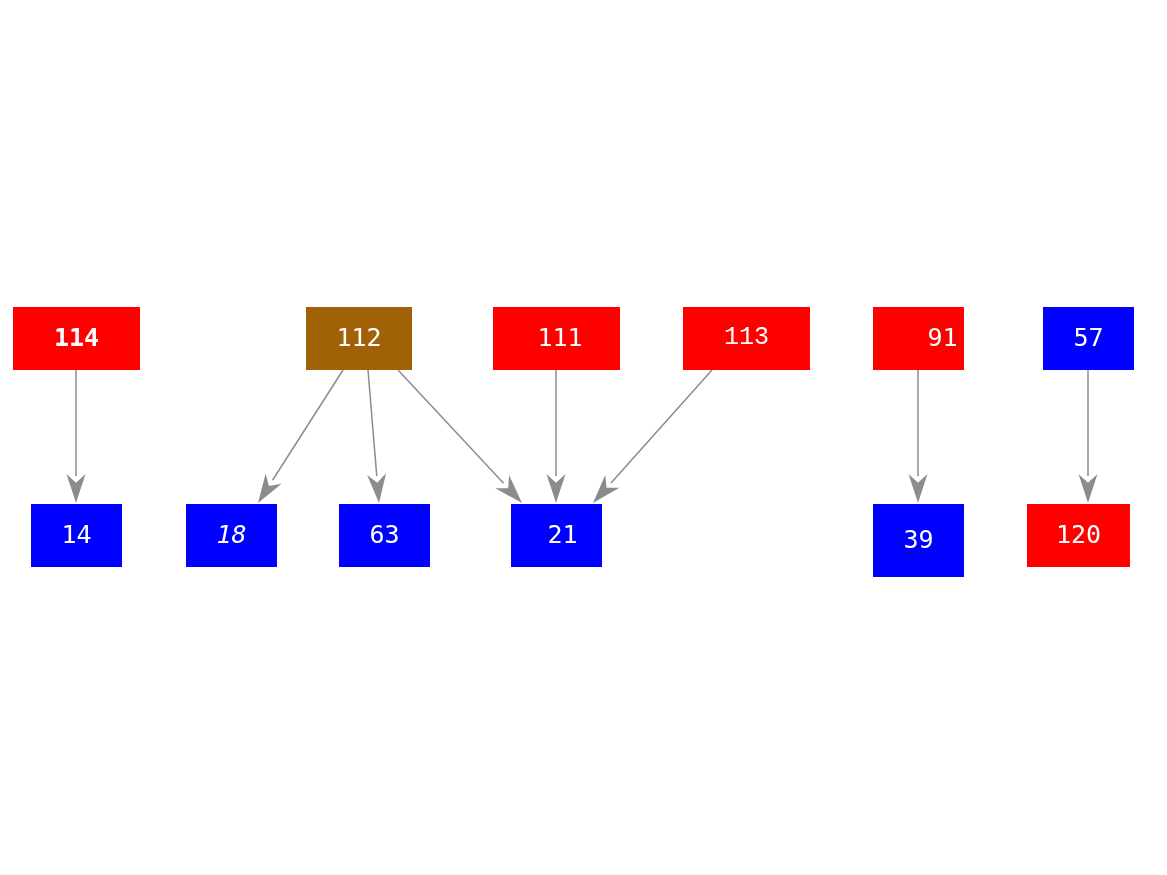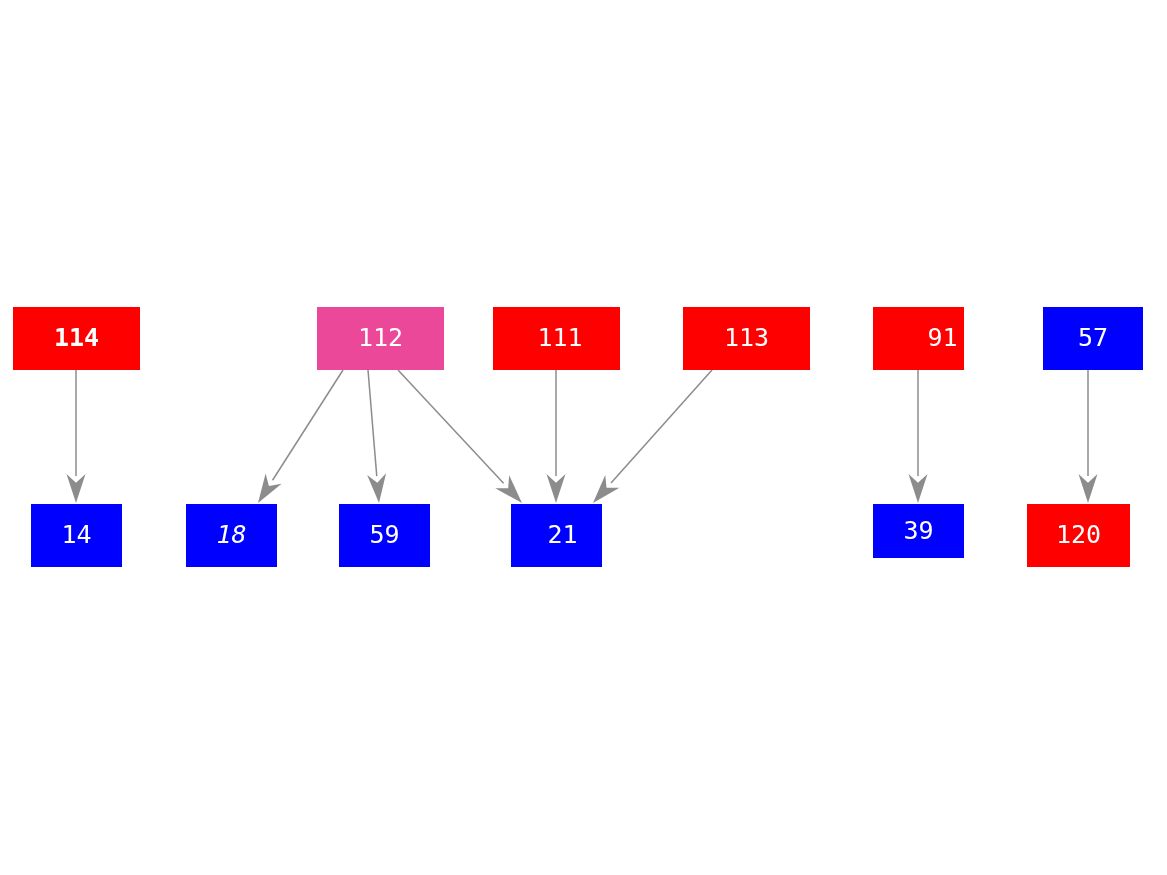--- a/index.html
+++ b/index.html
@@ -82,48 +82,48 @@
       <g>
         <line x1="1088" y1="370" x2="1088" y2="476" stroke="#8c8c8c" stroke-width="1.5"></line>
         <polygon points="1088,503 1078.5,474 1088,482.7 1097.5,474" fill="#8c8c8c"></polygon>
       </g>
     </svg>
 
   <div id="node-layer">
       <div class="node" style="left: 13px; top: 307px; width: 127px; height: 63px; background: rgb(255, 0, 0); font-weight: bold;">
         <span class="node-label">114</span>
       </div>
-      <div class="node" style="left: 317px; top: 307px; width: 127px; height: 63px; background: #ec4899;">
+      <div class="node" style="left: 306px; top: 307px; width: 106px; height: 63px; background: #a16207;">
         <span class="node-label">112</span>
       </div>
       <div class="node" style="left: 493px; top: 307px; width: 127px; height: 63px; background: rgb(255, 0, 0); padding-left: 7px;">
         <span class="node-label">111</span>
       </div>
-      <div class="node" style="left: 683px; top: 307px; width: 127px; height: 63px; background: rgb(255, 0, 0);">
+      <div class="node" style="left: 683px; top: 307px; width: 127px; height: 63px; background: rgb(255, 0, 0); font-family: Liberation Mono, monospace;">
         <span class="node-label">113</span>
       </div>
       <div class="node" style="left: 873px; top: 307px; width: 91px; height: 63px; background: rgb(255, 0, 0); padding-left: 48px;">
         <span class="node-label">91</span>
       </div>
-      <div class="node" style="left: 1043px; top: 307px; width: 100px; height: 63px; background: rgb(0, 0, 255);">
+      <div class="node" style="left: 1043px; top: 307px; width: 91px; height: 63px; background: rgb(0, 0, 255);">
         <span class="node-label">57</span>
       </div>
       <div class="node" style="left: 31px; top: 504px; width: 91px; height: 63px; background: rgb(0, 0, 255);">
         <span class="node-label">14</span>
       </div>
       <div class="node" style="left: 186px; top: 504px; width: 91px; height: 63px; background: rgb(0, 0, 255); font-style: italic;">
         <span class="node-label">18</span>
       </div>
       <div class="node" style="left: 339px; top: 504px; width: 91px; height: 63px; background: rgb(0, 0, 255);">
-        <span class="node-label">59</span>
+        <span class="node-label">63</span>
       </div>
       <div class="node" style="left: 511px; top: 504px; width: 91px; height: 63px; background: rgb(0, 0, 255); padding-left: 12px;">
         <span class="node-label">21</span>
       </div>
-      <div class="node" style="left: 873px; top: 504px; width: 91px; height: 54px; background: rgb(0, 0, 255);">
+      <div class="node" style="left: 873px; top: 504px; width: 91px; height: 73px; background: rgb(0, 0, 255);">
         <span class="node-label">39</span>
       </div>
       <div class="node" style="left: 1027px; top: 504px; width: 103px; height: 63px; background: rgb(255, 0, 0); justify-content: center;">
         <span class="node-label">120</span>
       </div>
     </div>
 
 </div>
 
 </body></html>

